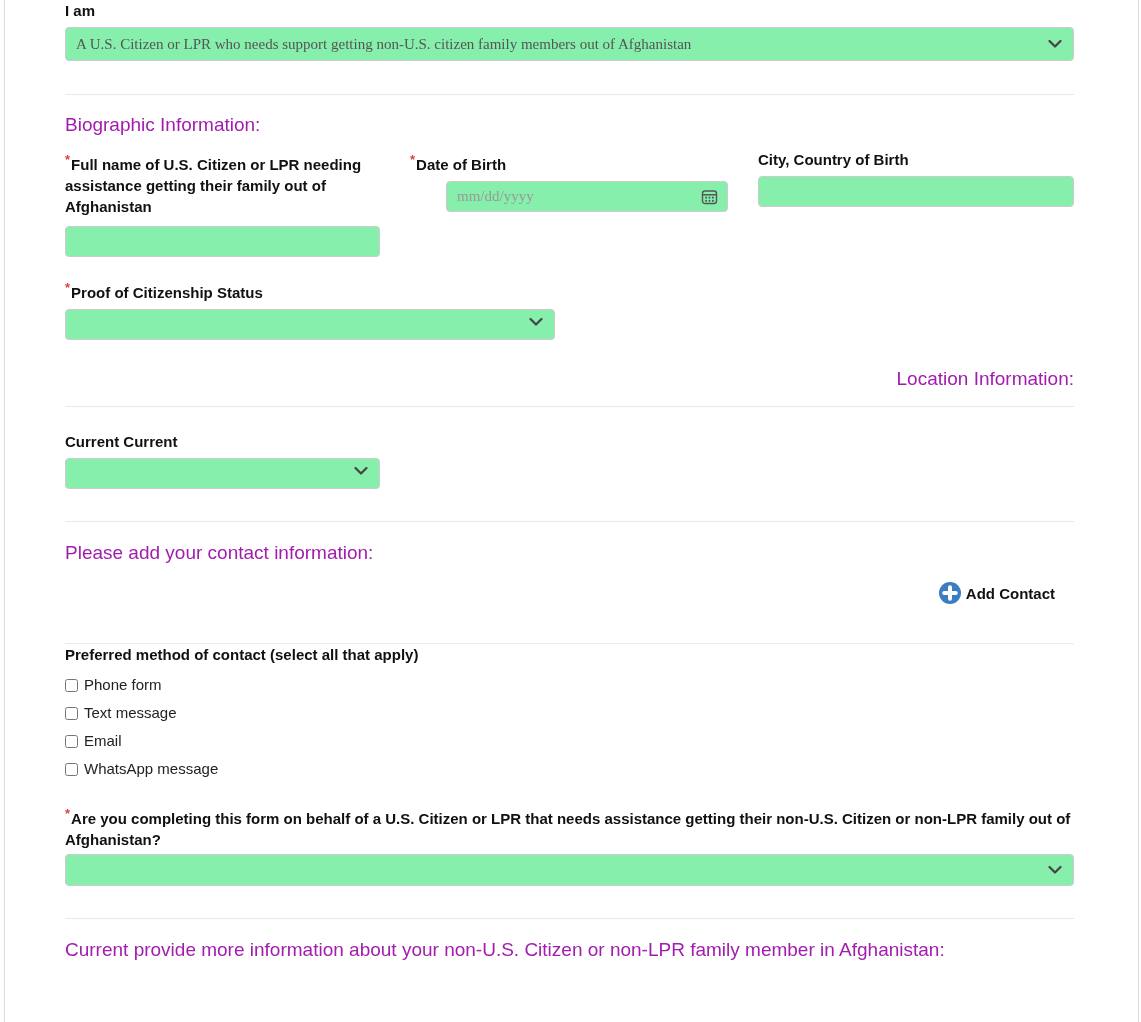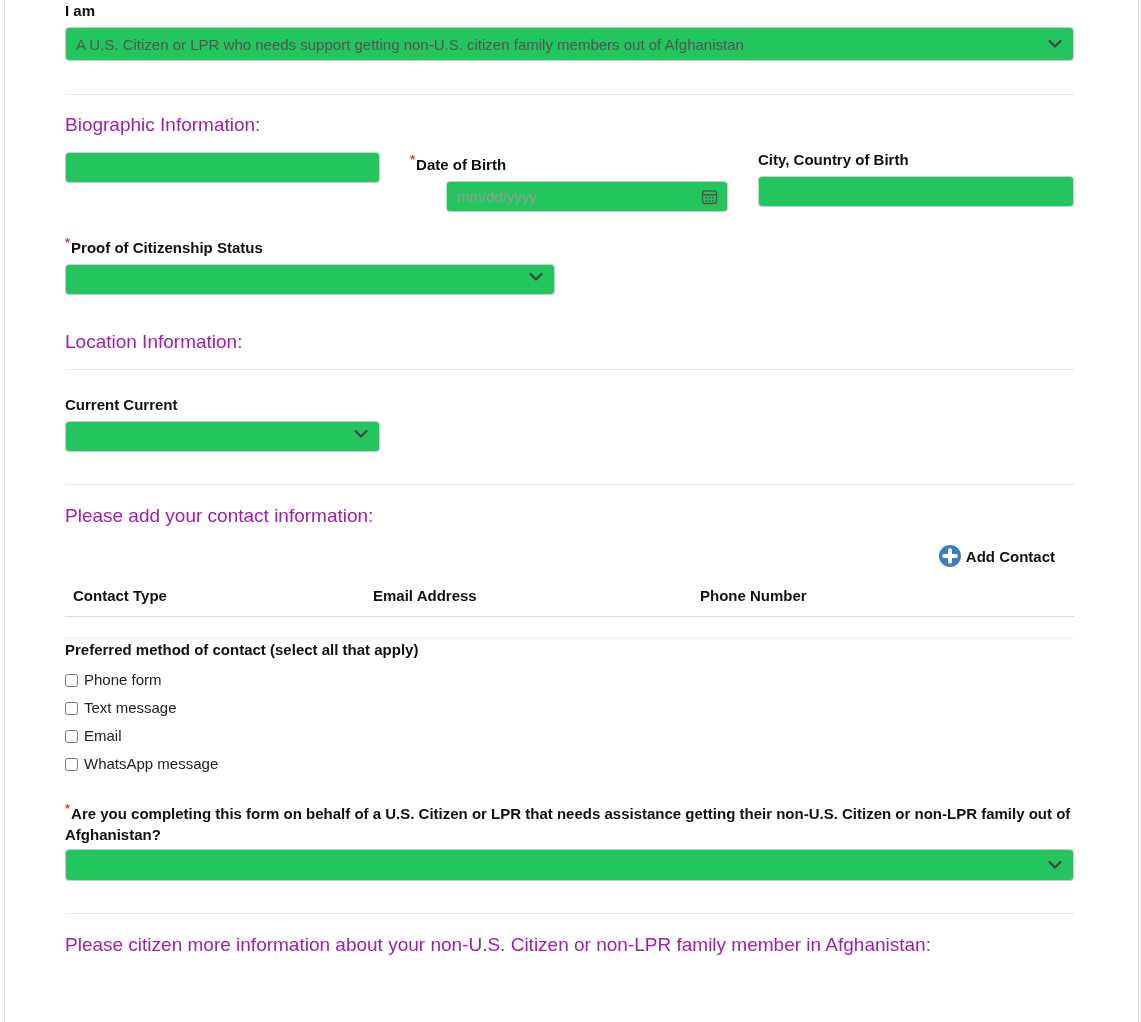--- a/index.html
+++ b/index.html
@@ -14,21 +14,21 @@
     background:#fff; padding:0 64px 30px 60px;
   }
   .field-label { font-weight:bold; font-size:15px; line-height:21px; color:#111; display:block; }
   .req { color:#d9413d; font-size:13px; vertical-align:super; margin-right:1px; }
   h2.section-heading { color:#a21caf; font-size:19px; font-weight:normal; line-height:22px; }
   hr.rule { border:none; border-top:1px solid #e8e8e8; height:0; }
 
   
   .text-input, .select {
     width:100%; height:31px; border:1px solid #ccc; border-radius:4px;
-    background:#22c55e; font-family:Liberation Sans, sans-serif; font-size:15px; color:#333;
+    background:#86efac; font-family:Liberation Serif, serif; font-size:15px; color:#333;
     padding:0 10px; outline:none;
   }
   .text-input::placeholder { color:#999; }
   .select {
     -webkit-appearance:none; appearance:none; color:#555; padding-right:34px;
   }
   .select-wrap { position:relative; }
   .select-wrap .chev { position:absolute; right:12px; top:50%; transform:translateY(-50%); pointer-events:none; display:flex; }
   .input-wrap { position:relative;padding-left:36px; }
   .input-wrap .cal { position:absolute; right:10px; top:50%; transform:translateY(-50%); display:flex; cursor:pointer; }
@@ -41,21 +41,21 @@
 
   
   .bio-grid { display:grid; grid-template-columns:315px 318px 316px; column-gap:30px; align-items:start; margin-top:13px; }
   .bio-grid .field-label { margin-bottom:6px; }
   .name-input { margin-top:3px; }
   .dob-input { padding-right:36px; }
 
   .proof-field { margin-top:20px; width:490px; }
   .proof-field .select { margin-top:6px; }
 
-  .h-loc { margin-top:36px; }
+  .h-loc { margin-top:28px;text-align:right; }
   .rule-2 { margin-top:16px; }
   .loc-field { margin-top:24px; width:315px; }
   .loc-field .select { margin-top:6px; }
   .rule-3 { margin-top:32px; }
 
   .h-contact { margin-top:20px; }
   .add-row { display:flex; justify-content:flex-end; padding-right:19px; margin-top:18px; }
   .icon-btn { display:flex; align-items:center; gap:5px; cursor:pointer; background:none; border:none; font-family:inherit;text-align:center; }
   .icon-btn .btn-label { font-weight:bold; font-size:15px; color:#111; }
 
@@ -91,20 +91,21 @@
         </svg>
     </span>
   </div>
 
   <hr class="rule rule-1">
 
   <h2 class="section-heading h-bio">Biographic Information:</h2>
 
   <div class="bio-grid">
     <div>
+      <label class="field-label"><span class="req">*</span><span>Full name of U.S. Citizen or LPR needing assistance getting their family out of Afghanistan</span></label>
       <input type="text" class="text-input name-input" value="" style="">
     </div>
     <div>
       <label class="field-label"><span class="req">*</span><span>Date of Birth</span></label>
       <div class="input-wrap">
         <input type="text" class="text-input dob-input" placeholder="mm/dd/yyyy" style="">
         <span class="cal">
           <svg width="17" height="17" viewBox="0 0 17 17">
             <rect x="1.5" y="2.5" width="14" height="12.5" rx="2.5" fill="none" stroke="#555" stroke-width="1.4"></rect>
             <line x1="1.5" y1="6.2" x2="15.5" y2="6.2" stroke="#555" stroke-width="1.4"></line>
@@ -167,25 +168,20 @@
         <svg width="22" height="22" viewBox="0 0 22 22">
           <circle cx="11" cy="11" r="11" fill="#3b7dc1"></circle>
           <path d="M11 5.2 V16.8 M5.2 11 H16.8" stroke="#fff" stroke-width="4" stroke-linecap="round"></path>
         </svg>
       </span>
       <span class="btn-label">Add Contact</span>
     </button>
   </div>
 
   <div class="contact-table">
-    <div class="ct-head">
-      <div class="th">Contact Type</div>
-      <div class="th">Email Address</div>
-      <div class="th">Phone Number</div>
-    </div>
     <div class="ct-empty-row"></div>
   </div>
 
   <label class="field-label pref-label">Preferred method of contact (select all that apply)</label>
 
   <label class="chk-row">
     <input type="checkbox" style="">
     <span class="chk-label">Phone form</span>
   </label>
   <label class="chk-row">
@@ -208,15 +204,15 @@
     </select>
     <span class="chev">
       <svg width="14" height="9" viewBox="0 0 14 9">
           <path d="M1.5 1.5 L7 7 L12.5 1.5" fill="none" stroke="#444" stroke-width="2.2" stroke-linecap="round" stroke-linejoin="round"></path>
         </svg>
     </span>
   </div>
 
   <hr class="rule rule-4">
 
-  <h2 class="section-heading h-family">Please citizen more information about your non-U.S. Citizen or non-LPR family member in Afghanistan:</h2>
+  <h2 class="section-heading h-family">Current provide more information about your non-U.S. Citizen or non-LPR family member in Afghanistan:</h2>
 
 </div>
 
 </body></html>

